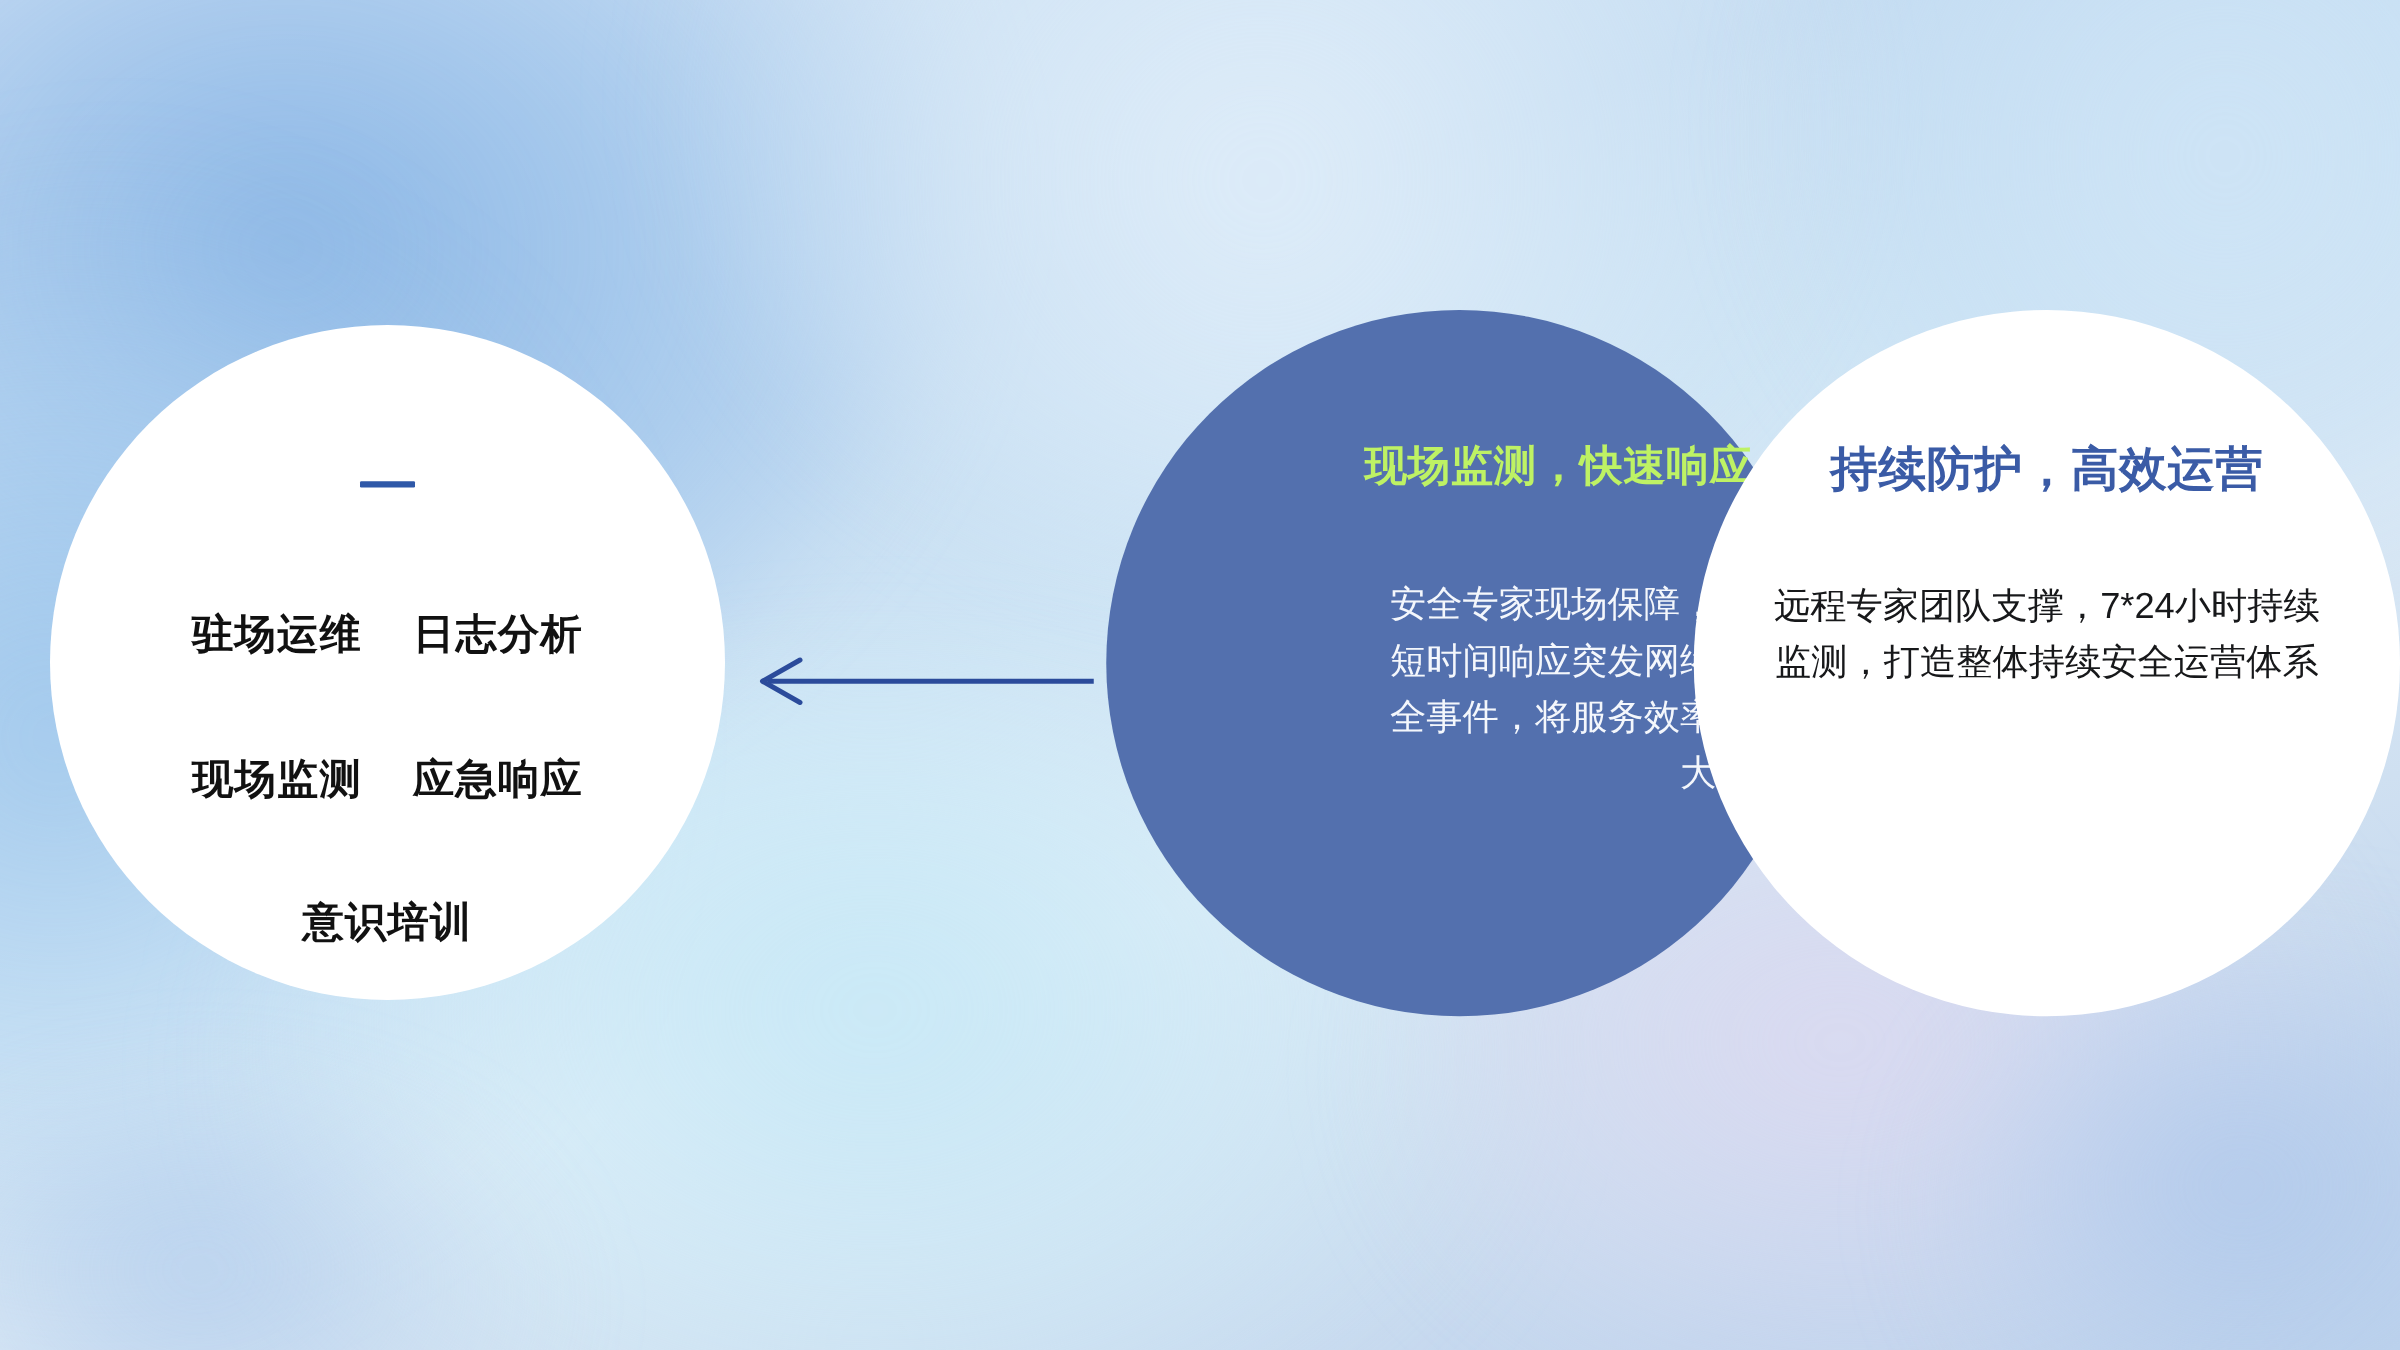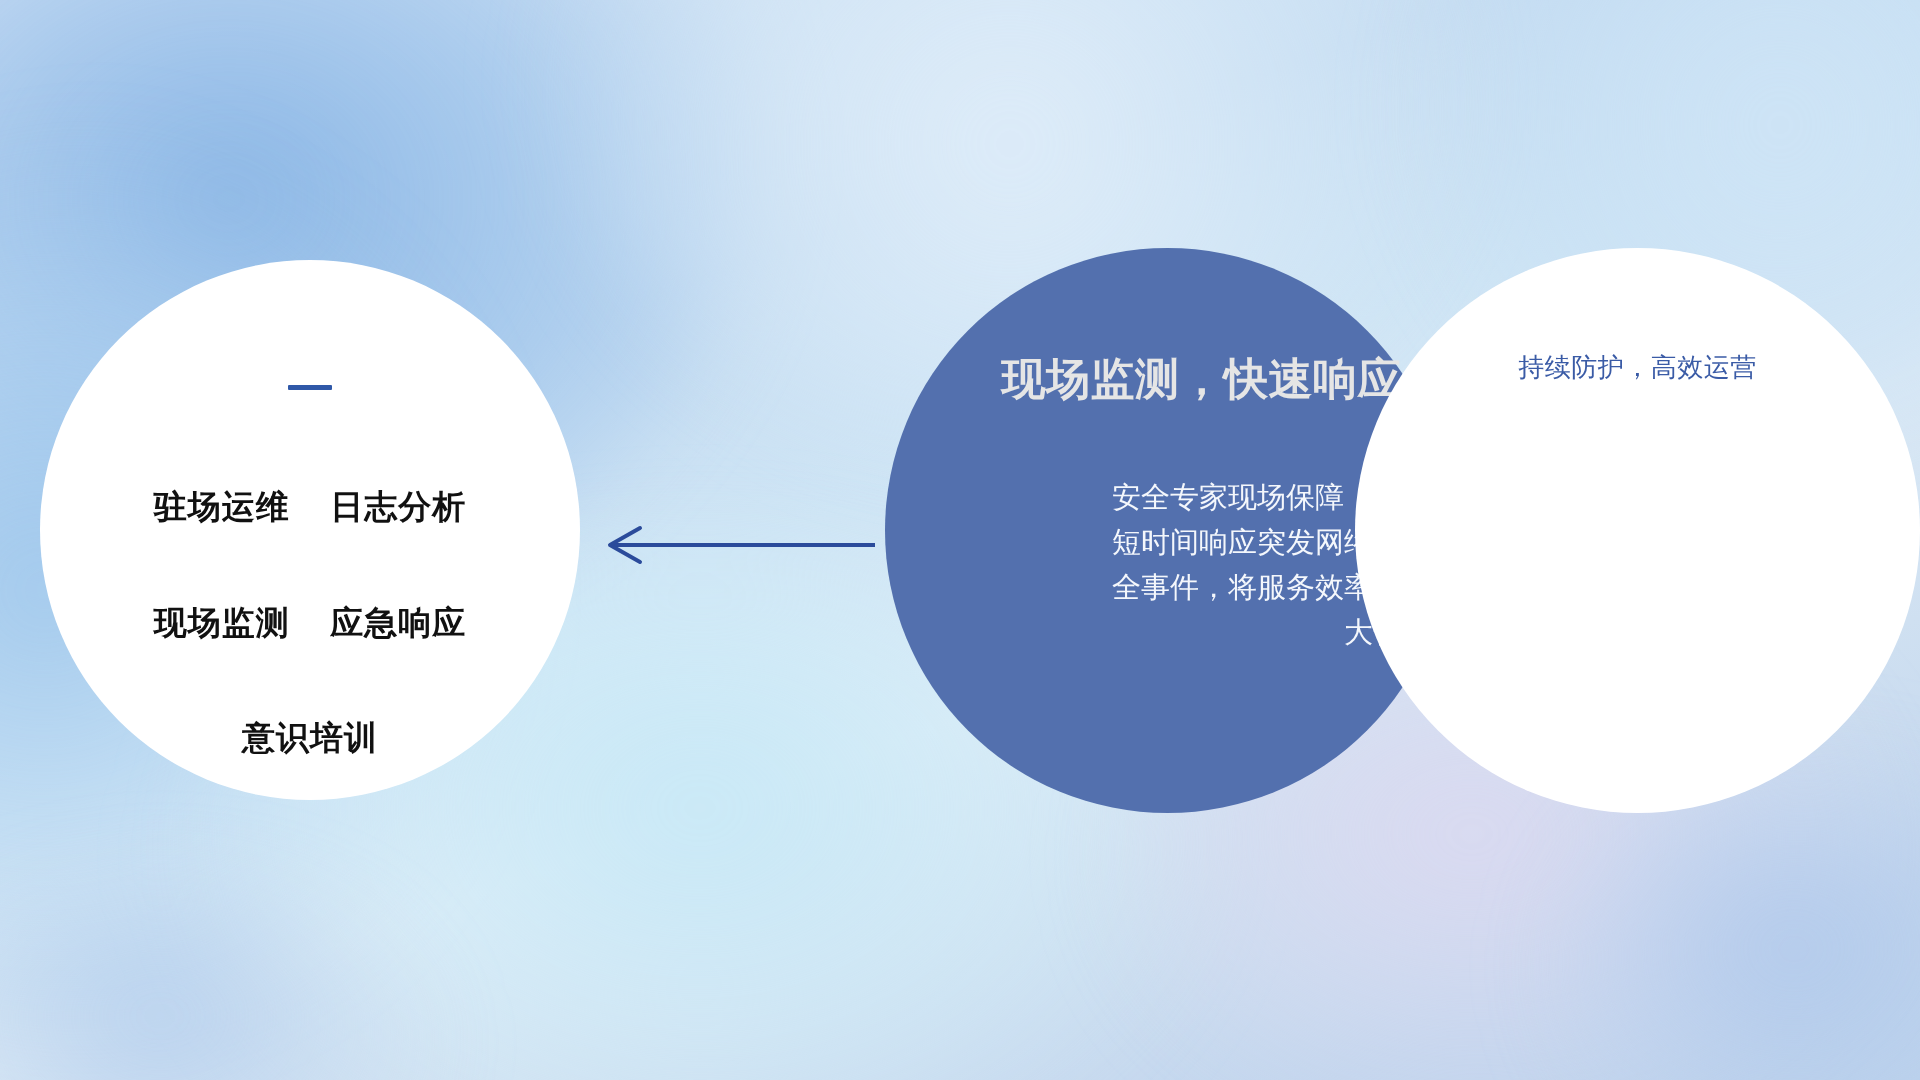--- a/index.html
+++ b/index.html
@@ -186,23 +186,23 @@
     left: 0; top: 0;
     width: 565px; height: 565px;
     box-sizing: border-box;
     padding-top: 102px;
     padding-right: 48px;
     display: flex;
     flex-direction: column;
     align-items: flex-end;
   }
   #mid-title {
-    font-size: 44px;
+    font-size: 34px;
     font-weight: bold;
-    color: #e5e5e5;
+    color: #bef264;
     letter-spacing: 0.5px;
     white-space: nowrap;
     text-align: right;
   }
   #mid-body {
     margin-top: 66px;
     font-size: 29px;
     color: #f4f7fc;
     line-height: 1.55;
     text-align: right;
@@ -214,22 +214,22 @@
     position: absolute;
     left: 0; top: 0;
     width: 565px; height: 565px;
     box-sizing: border-box;
     padding-top: 102px;
     display: flex;
     flex-direction: column;
     align-items: center;
   }
   #right-title {
-    font-size: 26px;
-    font-weight: normal;
+    font-size: 38px;
+    font-weight: bold;
     color: #3a5ba6;
     letter-spacing: 0.5px;
     white-space: nowrap;
   }
   #right-body {
     margin-top: 62px;
     font-size: 29px;
     color: #17181a;
     line-height: 1.55;
     text-align: center;
@@ -260,20 +260,21 @@
   <div id="circle-mid" class="circle circle-dark">
     <div id="mid-content">
       <div id="mid-title">现场监测，快速响应</div>
       <div id="mid-body">安全专家现场保障，最短时间响应突发网络安全事件，将服务效率最大化</div>
     </div>
   </div>
 
   <div id="circle-right" class="circle circle-white">
     <div id="right-content">
       <div id="right-title">持续防护，高效运营</div>
+      <div id="right-body">远程专家团队支撑，7*24小时持续监测，打造整体持续安全运营体系</div>
     </div>
   </div>
 
   <div id="circle-left" class="circle circle-white">
     <div id="left-content">
       <div id="left-divider"></div>
       <div class="left-line">驻场运维    日志分析</div>
       <div class="left-line">现场监测    应急响应</div>
       <div class="left-line">意识培训</div>
     </div>

